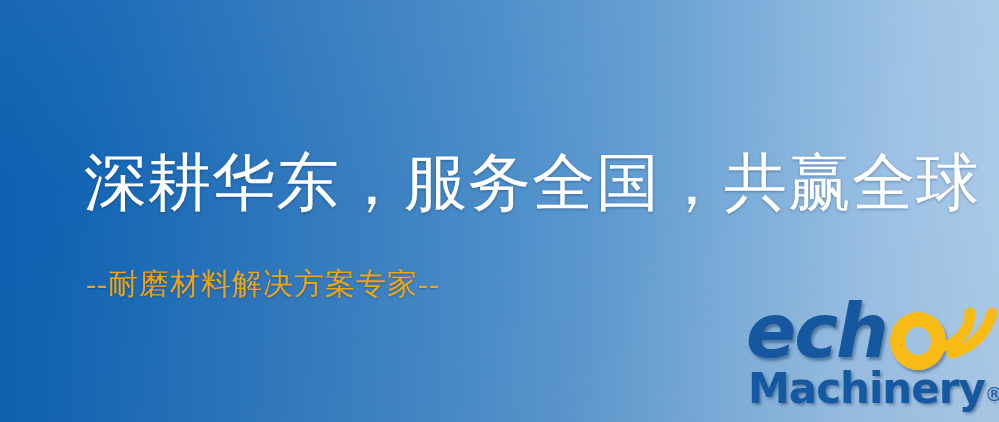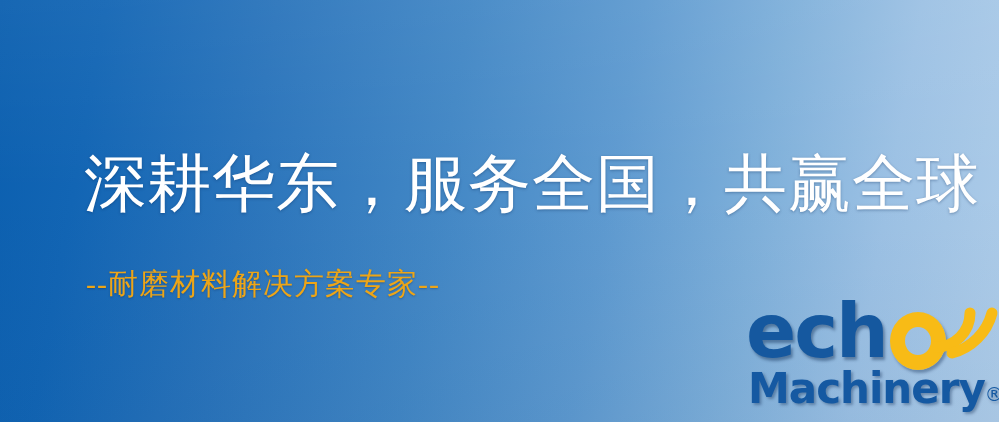--- a/index.html
+++ b/index.html
@@ -31,21 +31,21 @@
     position: absolute;
     inset: 0;
     background: linear-gradient(180deg, rgba(255,255,255,0.05) 0%, rgba(255,255,255,0.00) 45%, rgba(0,40,90,0.045) 100%);
     pointer-events: none;
   }
 
   .headline {
     position: absolute;
     left: 84px;
     top: 150px;
-    font-family: Liberation Sans, sans-serif;
+    font-family: Liberation Serif, serif;
     font-size: 63px;
     line-height: 1.05;
     color: #ffffff;
     letter-spacing: 1px;
     white-space: nowrap;
     text-shadow: 0 1px 3px rgba(0,35,80,0.35);
   }
 
   .subtitle {
     position: absolute;
@@ -67,20 +67,21 @@
     top: 298px;
     width: 255px;
     height: 124px;
   }
   .logo-wordmark {
     position: absolute;
     left: 0;
     top: 0;
     width: 255px;
     height: 84px;
+    font-style: italic;
   }
   .logo-echo {
     position: absolute;
     left: 2px;
     top: -4px;
     font-family: "DejaVu Sans", "Liberation Sans", sans-serif;
     font-size: 74px;
     font-weight: bold;
     color: #15589f;
     letter-spacing: -2px;

